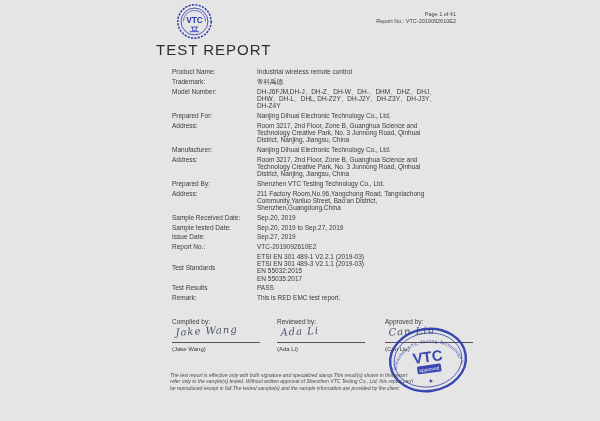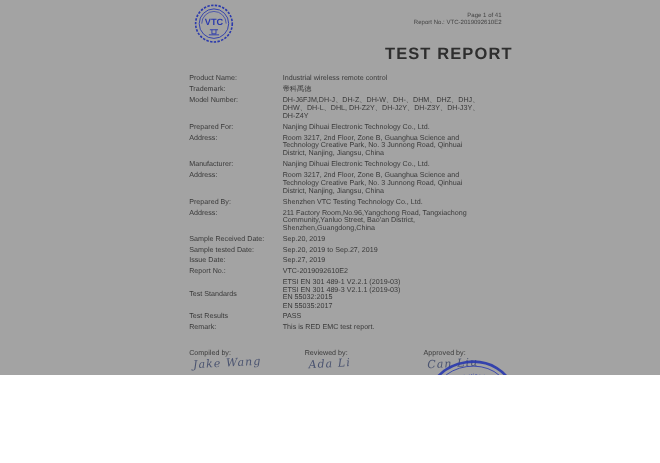--- a/index.html
+++ b/index.html
@@ -1,24 +1,24 @@
 <!DOCTYPE html>
 <html><head>
 <meta charset="utf-8">
 <style>
   html,body{margin:0;padding:0;background:#ffffff;}
-  .page{position:relative;width:600px;height:341px;background:#a3a3a3;overflow:hidden;
+  .page{position:relative;width:600px;height:421px;background:#e5e5e5;overflow:hidden;
         font-family:"Liberation Sans",sans-serif;color:#3a3a3a;}
 
   
   .logo{position:absolute;left:176px;top:3px;width:37px;height:37px;}
   .pageinfo{position:absolute;top:11px;right:144px;text-align:right;font-size:5.5px;
             line-height:7px;color:#444;}
-  .title{position:absolute;left:170px;top:41px;width:296px;text-align:right;
-         font-size:15px;font-weight:bold;letter-spacing:1px;color:#2e2e2e;}
+  .title{position:absolute;left:156px;top:41px;width:296px;text-align:left;
+         font-size:15px;font-weight:normal;letter-spacing:1px;color:#2e2e2e;}
 
   
   .fields{position:absolute;left:172px;top:68px;width:296px;}
   .row{display:flex;align-items:flex-start;margin-bottom:2.6px;}
   .row.center-label{align-items:center;}
   .lbl{width:85px;flex:0 0 85px;font-size:6.5px;line-height:7.2px;color:#3a3a3a;}
   .val{flex:1;font-size:6.5px;line-height:7.2px;color:#3a3a3a;white-space:pre-line;}
 
   
   .sig{position:absolute;top:318px;width:92px;}

